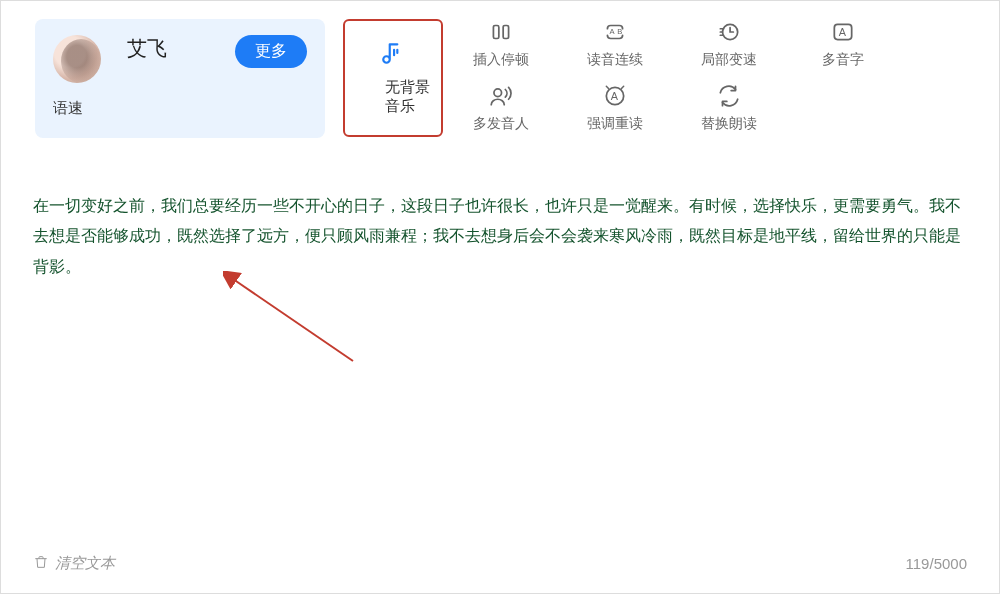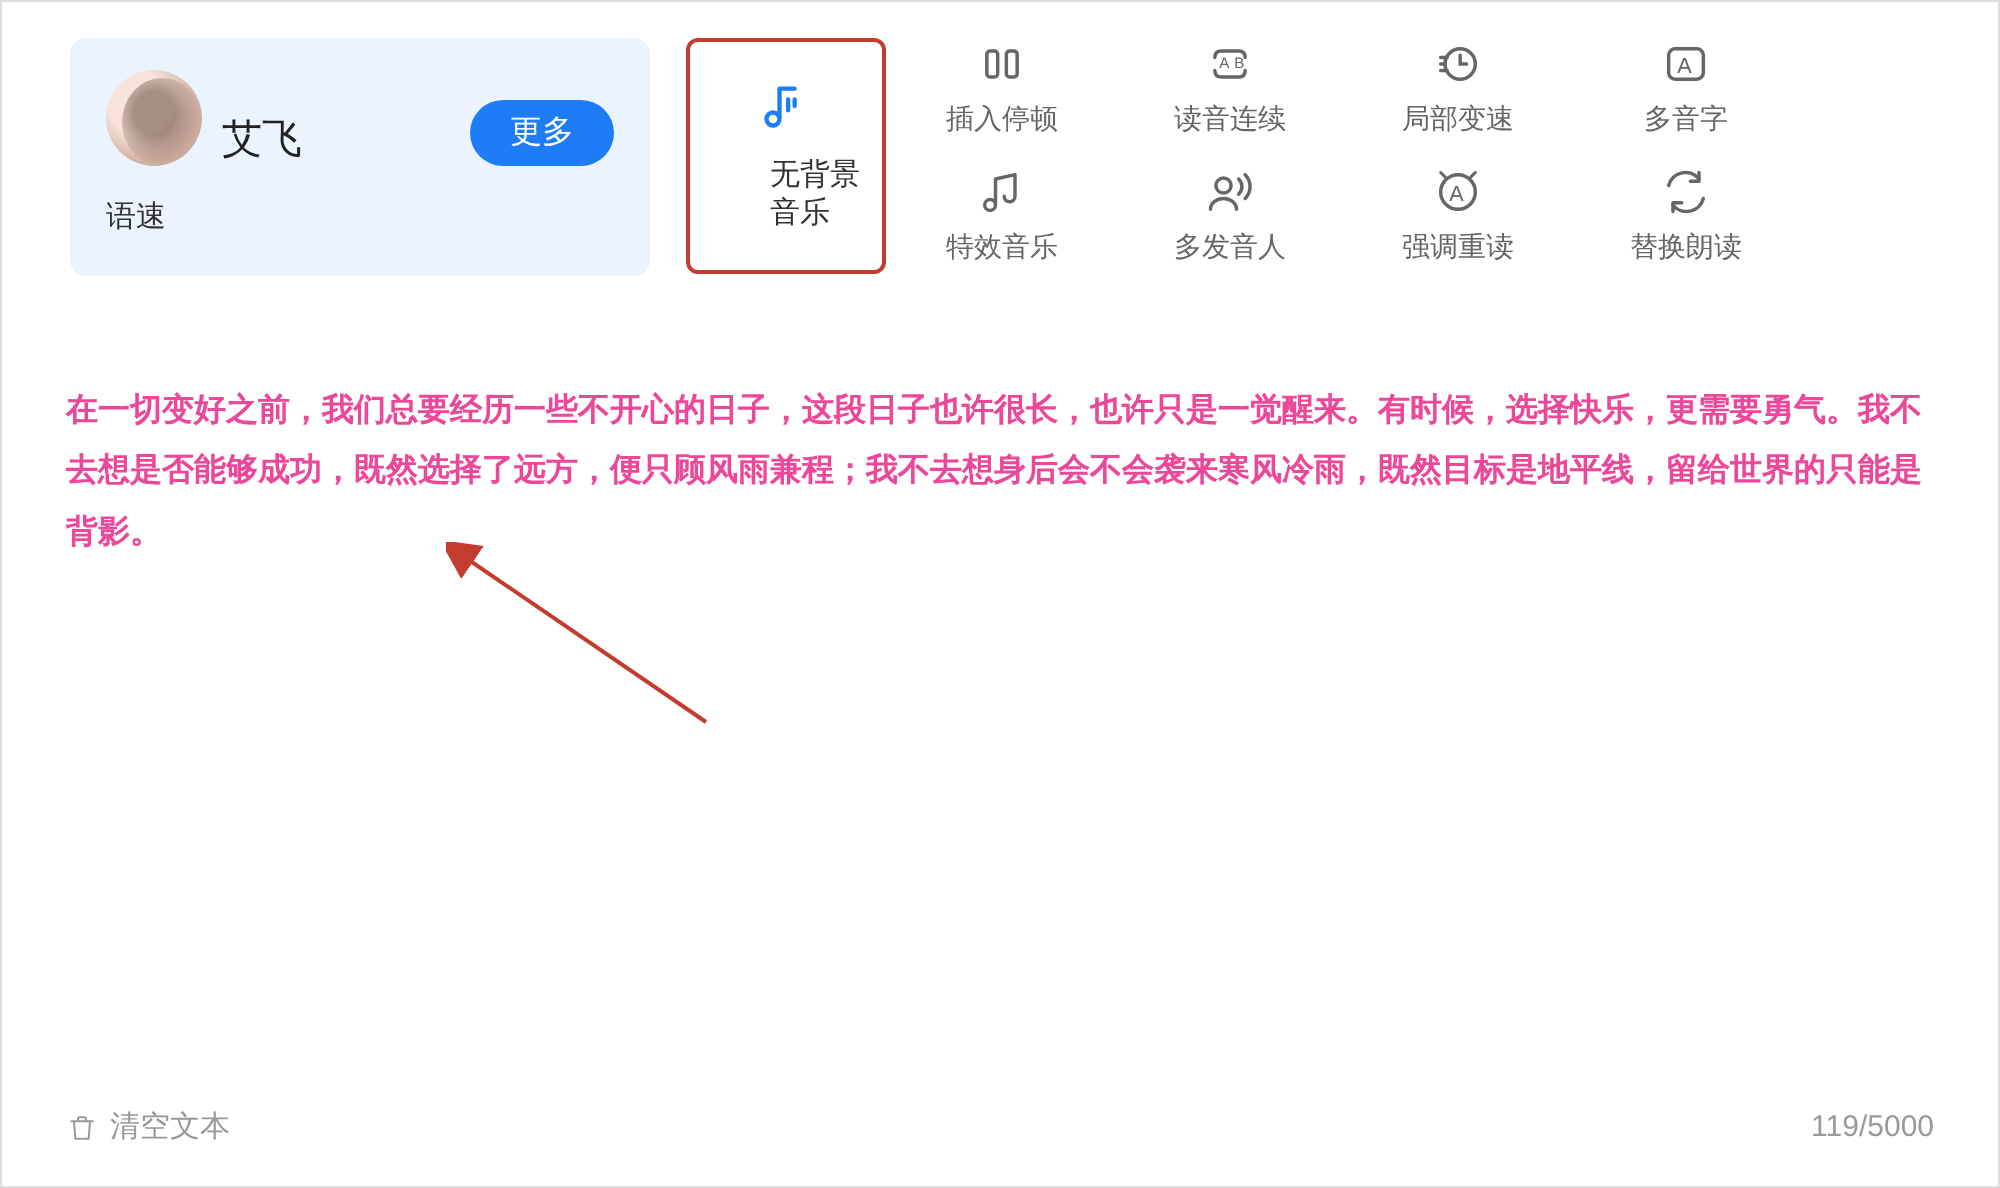--- a/index.html
+++ b/index.html
@@ -19,22 +19,22 @@
     }
     .voice-card {
       margin-left: 34px;
       width: 290px;
       background: #eaf3fe;
       border-radius: 8px;
       padding: 16px 18px 16px 18px;
     }
     .voice-top {
       display: flex;
-      align-items: flex-end;
-      gap: 10px;
+      align-items: flex-start;
+      gap: 26px;
     }
     .avatar {
       width: 48px;
       height: 48px;
       border-radius: 50%;
       background: radial-gradient(circle at 35% 35%, #f7e3da 35%, #d9b9ac 60%, #b39385 100%);
       position: relative;
       overflow: hidden;
     }
     .avatar::before {
@@ -160,23 +160,22 @@
       align-items: center;
       justify-content: center;
     }
     .tool-icon svg { width: 26px; height: 26px; }
     .textarea {
       position: absolute;
       top: 190px;
       left: 32px;
       right: 32px;
       font-size: 16px;
-      color: #ec4899;
+      color: #14532d;
       line-height: 1.9;
-      font-weight: bold;
     }
     .arrow {
       position: absolute;
       top: 270px;
       left: 222px;
       width: 140px;
       height: 96px;
       pointer-events: none;
     }
     .footer {
@@ -185,24 +184,25 @@
       left: 32px;
       right: 32px;
       display: flex;
       justify-content: space-between;
       align-items: center;
       color: #999;
       font-size: 15px;
     }
     .clear-btn {
       display: flex;
-      align-items: center;
+      align-items: flex-start;
       gap: 6px;
       cursor: pointer;
       color: #999;
+      font-style: italic;
     }
   </style>
 </head>
 <body>
 
 <div class="topbar">
 
   <div class="voice-card">
     <div class="voice-top">
       <div class="avatar"></div>
@@ -259,28 +259,20 @@
           <svg viewBox="0 0 24 24" fill="none">
               <rect x="4" y="5" width="16" height="14" rx="3" stroke="#666" stroke-width="1.6"></rect>
               <text x="8" y="16" font-size="10" fill="#666">A</text>
             </svg>
         </div>
         <div class="tool-label">多音字</div>
       </div>
     </div>
 
     <div class="tools-row">
-      <div class="tool">
-        <div class="tool-icon">
-          <svg viewBox="0 0 24 24" fill="none">
-              <path d="M9 18a2.5 2.5 0 1 1-5 0 2.5 2.5 0 0 1 5 0Zm0 0V6l9-2v10a2.5 2.5 0 1 1-5 0" stroke="#666" stroke-width="1.6" stroke-linecap="round" stroke-linejoin="round"></path>
-            </svg>
-        </div>
-        <div class="tool-label">特效音乐</div>
-      </div>
       <div class="tool">
         <div class="tool-icon">
           <svg viewBox="0 0 24 24" fill="none">
               <circle cx="9" cy="9" r="3.5" stroke="#666" stroke-width="1.6"></circle>
               <path d="M3 20c0-3 3-5 6-5s6 2 6 5" stroke="#666" stroke-width="1.6" stroke-linecap="round"></path>
               <path d="M16 6c2 2 2 5 0 7M19 4c3 3 3 8 0 11" stroke="#666" stroke-width="1.6" stroke-linecap="round"></path>
             </svg>
         </div>
         <div class="tool-label">多发音人</div>
       </div>

